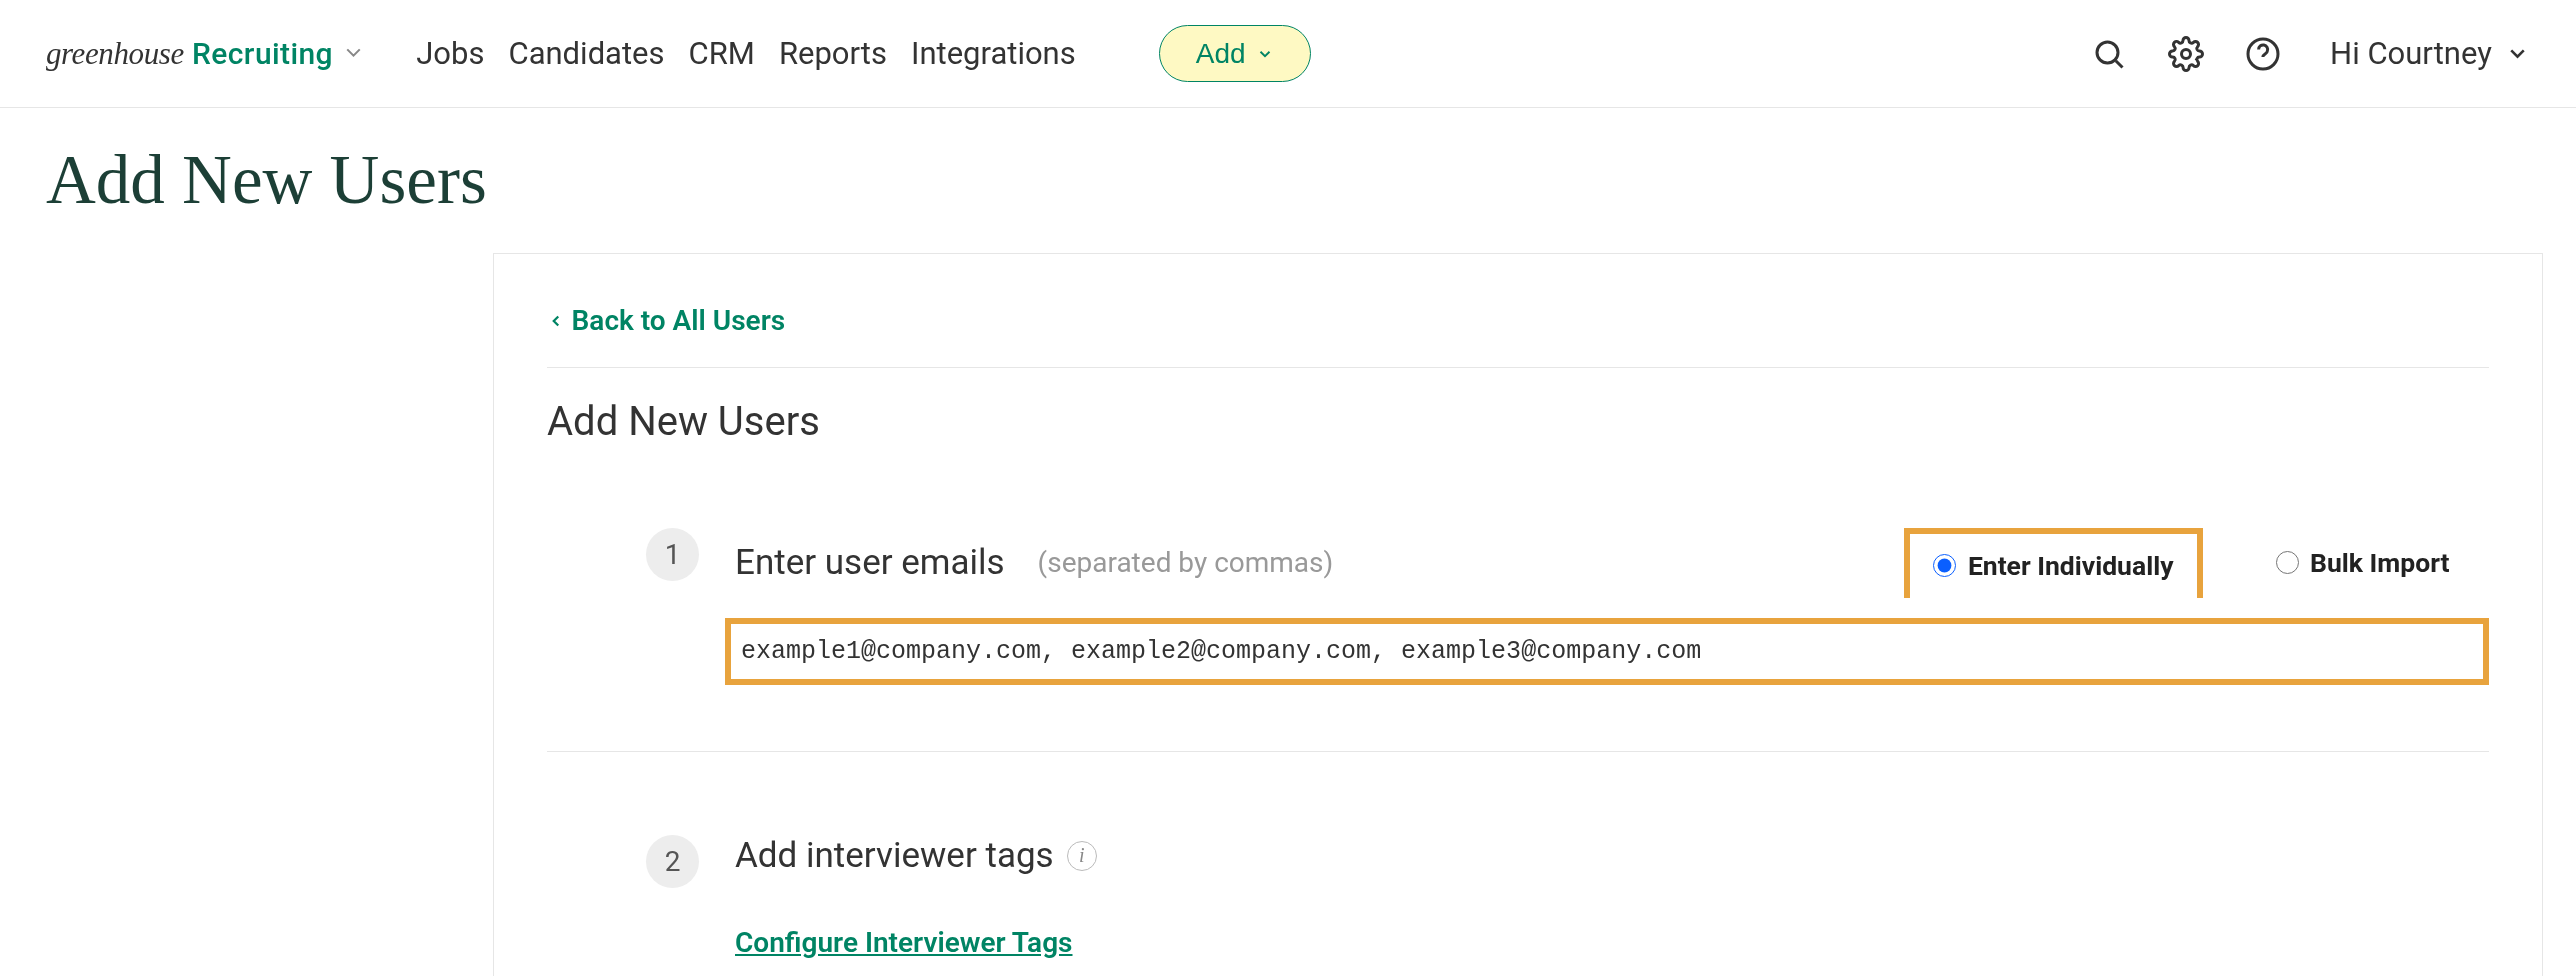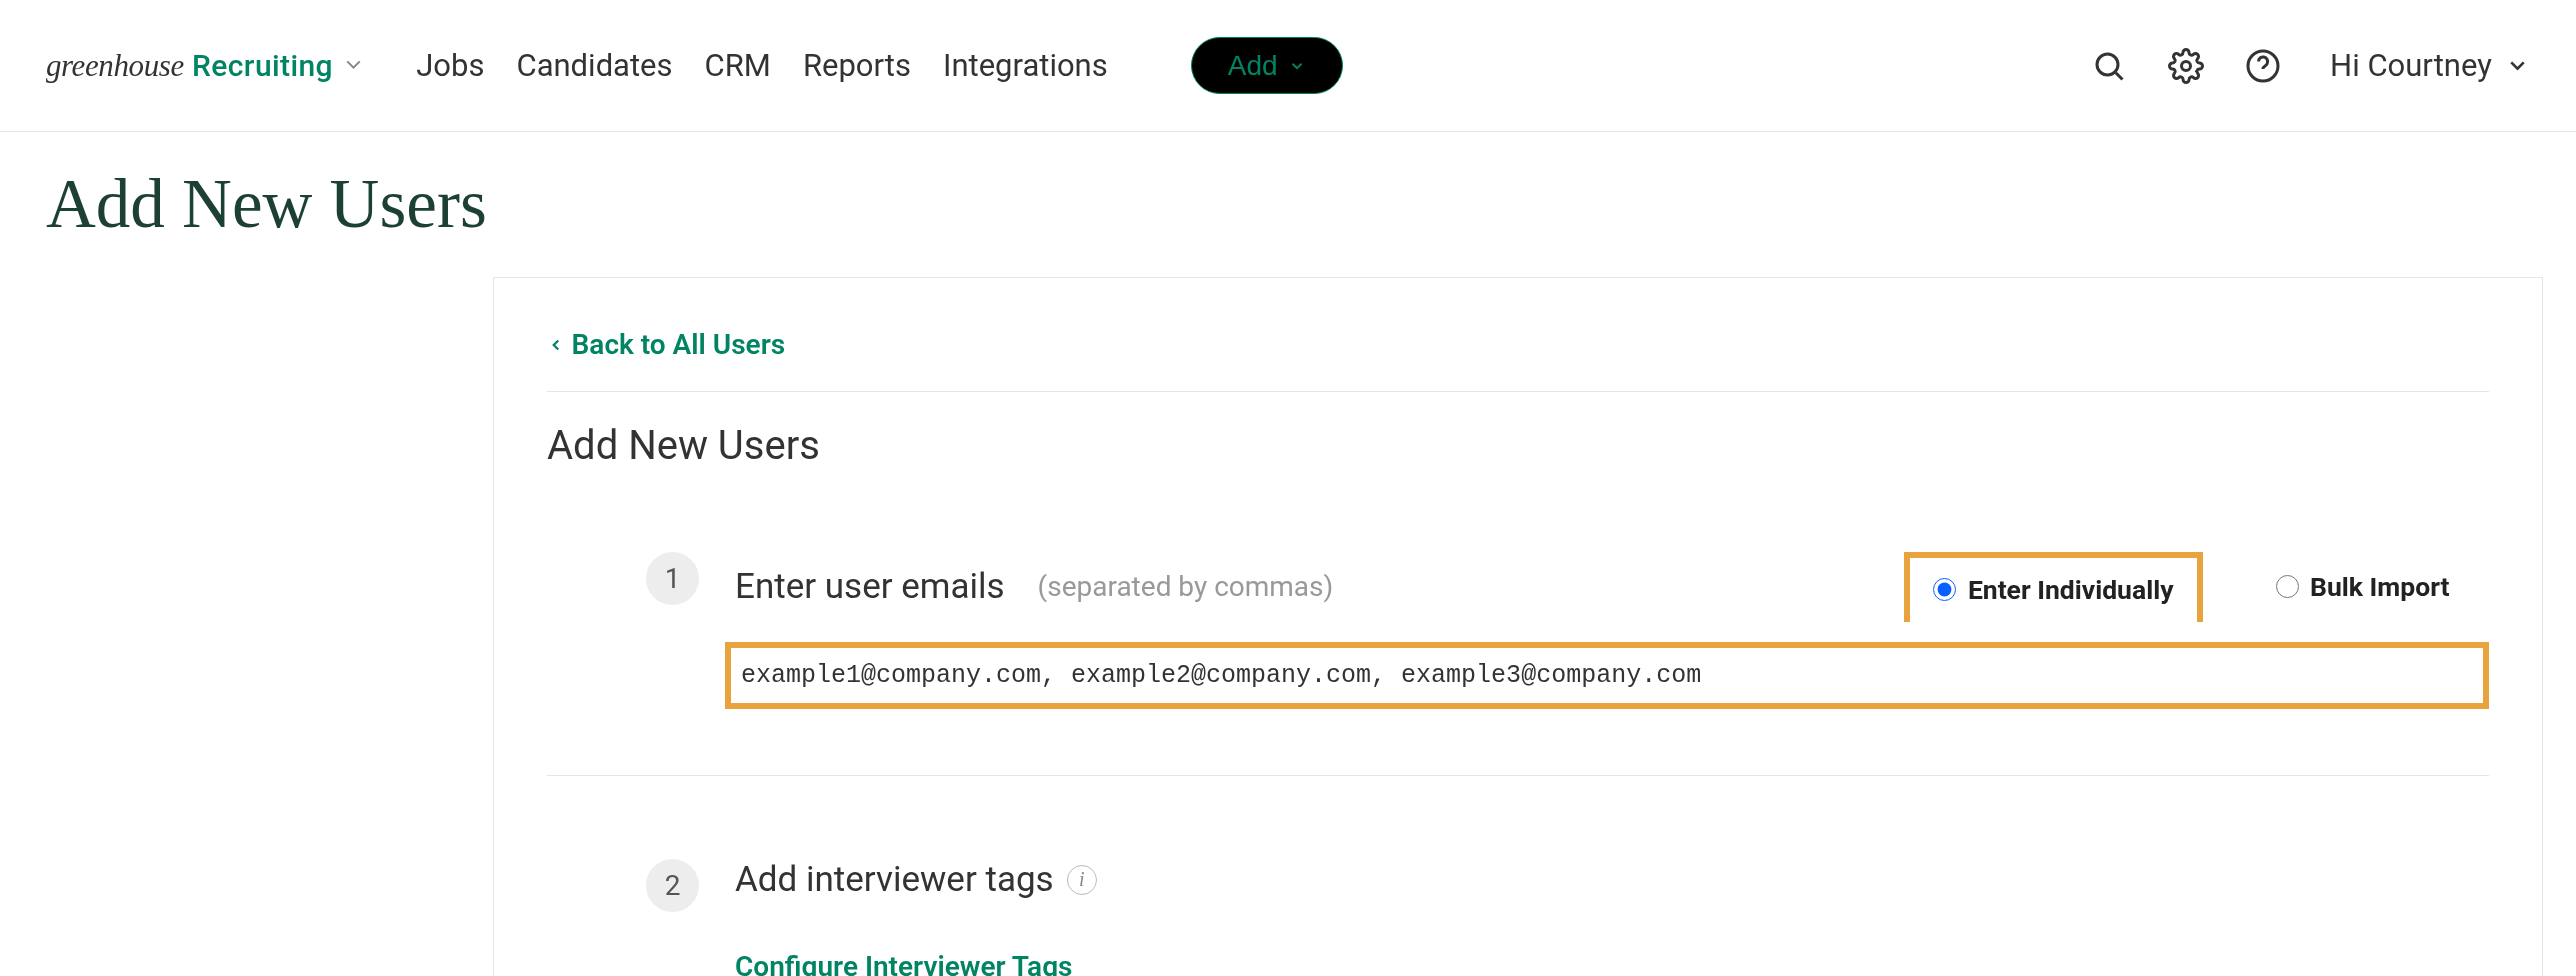--- a/index.html
+++ b/index.html
@@ -10,21 +10,21 @@
     body {
       font-family: -apple-system, BlinkMacSystemFont, "Segoe UI", Roboto, Helvetica, Arial, sans-serif;
       background: #fff;
       color: #333;
       width: 2576px;
     }
     
     .topnav {
       display: flex;
       align-items: center;
-      height: 132px;
+      height: 108px;
       padding: 16px 46px;
       border-bottom: 0.8px solid #e6e6e6;
     }
     .logo-wrap {
       display: flex;
       align-items: center;
       gap: 8.3px;
       margin-right: 50px;
     }
     .logo-brand {
@@ -43,35 +43,35 @@
     .logo-chevron svg {
       width: 25px;
       height: 25px;
       stroke: #888;
       stroke-width: 2;
       fill: none;
     }
     .nav-links {
       display: flex;
       align-items: center;
-      gap: 32px;
+      gap: 24px;
     }
     .nav-link {
       font-size: 31px;
       color: #333;
       cursor: pointer;
     }
     .add-button {
       margin-left: 83px;
       display: inline-flex;
       align-items: center;
       gap: 10px;
       border: 1.7px solid #008464;
       color: #008464;
-      background: #000000;
+      background: #fef9c3;
       border-radius: 33px;
       padding: 11.6px 36px;
       font-size: 28px;
       font-weight: 500;
       cursor: pointer;
     }
     .add-button svg {
       width: 18px;
       height: 18px;
       stroke: #008464;

